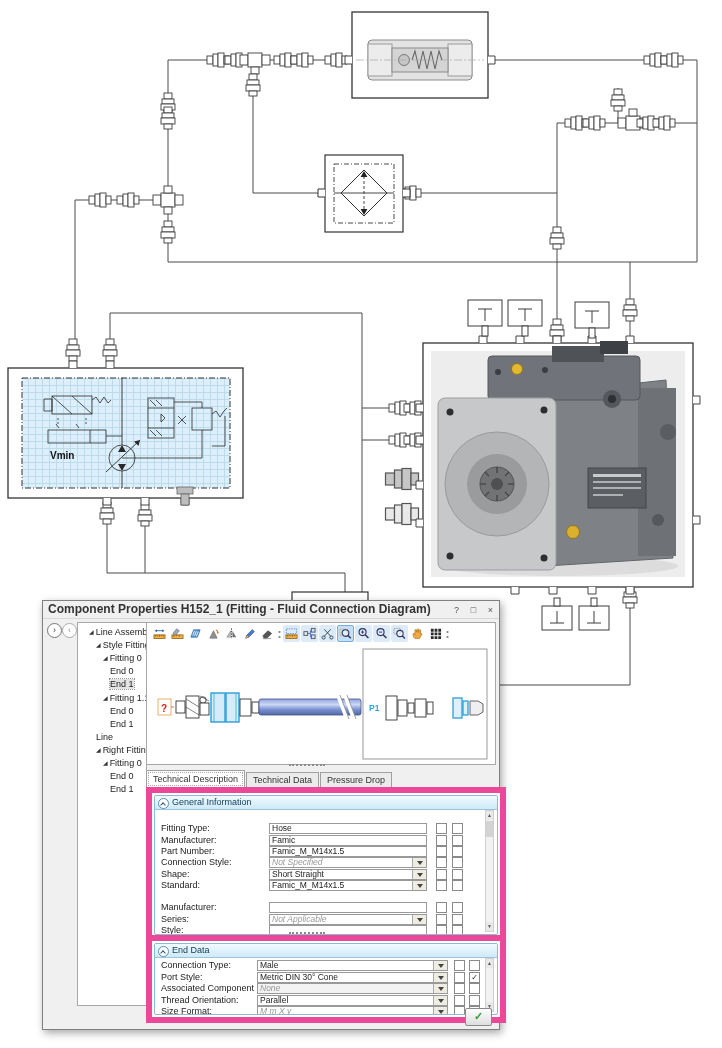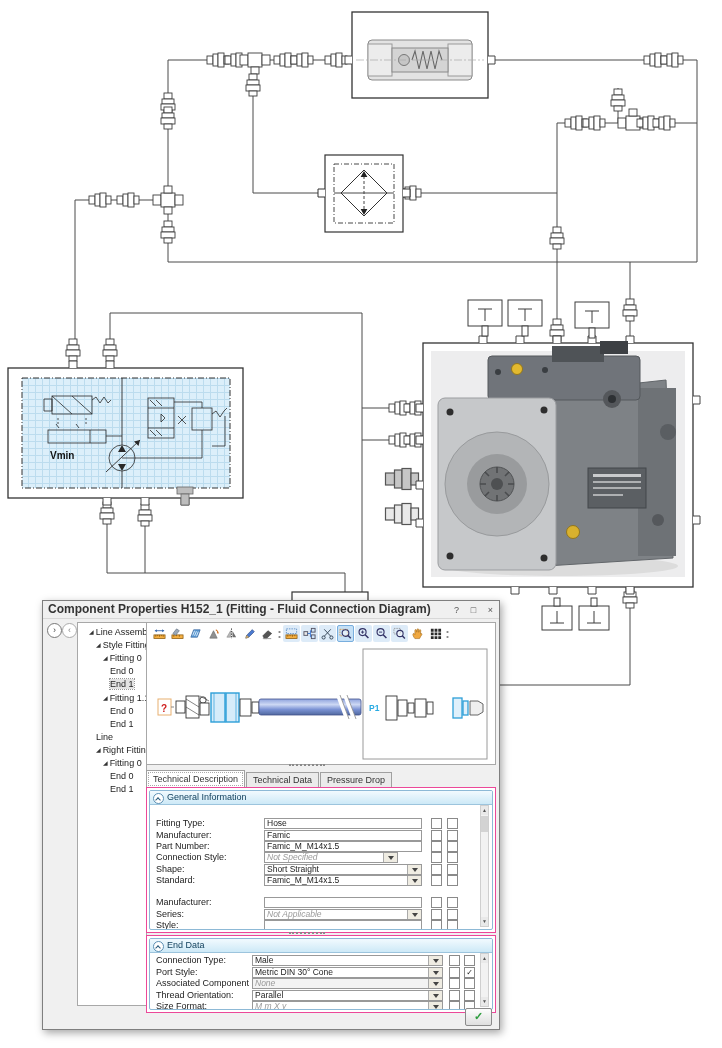--- a/index.html
+++ b/index.html
@@ -29,21 +29,21 @@
   .tb-sep{width:5px;height:12px;background:
      radial-gradient(circle at 2.5px 4px,#8a8a8a 1px,transparent 1.2px),
      radial-gradient(circle at 2.5px 9px,#8a8a8a 1px,transparent 1.2px);}
   
   .splitdots{position:absolute;width:36px;height:3px;border-top:2px dotted #8a8a8a;left:246px;}
   
   #tabrow{position:absolute;left:103px;top:169px;height:18px;display:flex;align-items:flex-end;}
   .tab{height:15px;line-height:15px;padding:0 6px;font-size:9px;border:1px solid #a0a0a0;border-bottom:none;
        background:#ebebeb;color:#333;margin-right:1px;}
   .tab.active{height:17px;line-height:17px;background:#fff;outline:1px dotted #aaa;outline-offset:-3px;}
-  .cpanel{position:absolute;left:103px;width:348px;background:#fff;border:1px solid #ec4899;}
+  .cpanel{position:absolute;left:103px;width:348px;background:#fff;border:6px solid #ec4899;}
   
   .grpbox{position:absolute;left:2px;top:2px;border:1px solid #8db9d6;border-radius:2px;background:#fff;overflow:hidden;}
   .grphdr{position:absolute;left:0;top:0;right:0;height:13px;
       background:linear-gradient(#f2fafe,#cde9f7);border-bottom:1px solid #9cc4dd;}
   .grphdr .chev{position:absolute;left:3px;top:2px;width:9px;height:9px;border:1px solid #5d90b4;border-radius:50%;background:#fff;}
   .grphdr .chev::after{content:"";position:absolute;left:2.2px;top:3.5px;width:3px;height:3px;
       border-left:1.2px solid #27587a;border-top:1.2px solid #27587a;transform:rotate(45deg);}
   .grphdr .gtitle{position:absolute;left:17px;top:0;line-height:13px;font-size:9px;color:#13425e;}
   .frow{position:absolute;left:0;right:0;height:11px;}
   .flabel{position:absolute;left:6px;top:0;line-height:11px;font-size:9px;color:#222;white-space:nowrap;}
@@ -514,21 +514,21 @@
           <div class="frow" style="top: 49.9px;">
             <span class="flabel">Part Number:</span>
             <div class="ffield" style="left: 114px; width: 158px;">
               <span class="fval" style="right: 2px;">Famic_M_M14x1.5</span>
             </div>
             <div class="fcb" style="left: 281px;"></div>
             <div class="fcb" style="left: 297px;"></div>
           </div>
           <div class="frow" style="top: 61.2px;">
             <span class="flabel">Connection Style:</span>
-            <div class="ffield" style="left: 114px; width: 134px;">
+            <div class="ffield" style="left: 114px; width: 158px;">
               <span class="fval muted">Not Specified</span>
               <div class="farrow"></div>
             </div>
             <div class="fcb" style="left: 281px;"></div>
             <div class="fcb" style="left: 297px;"></div>
           </div>
           <div class="frow" style="top: 72.5px;">
             <span class="flabel">Shape:</span>
             <div class="ffield" style="left: 114px; width: 158px;">
               <span class="fval">Short Straight</span>

